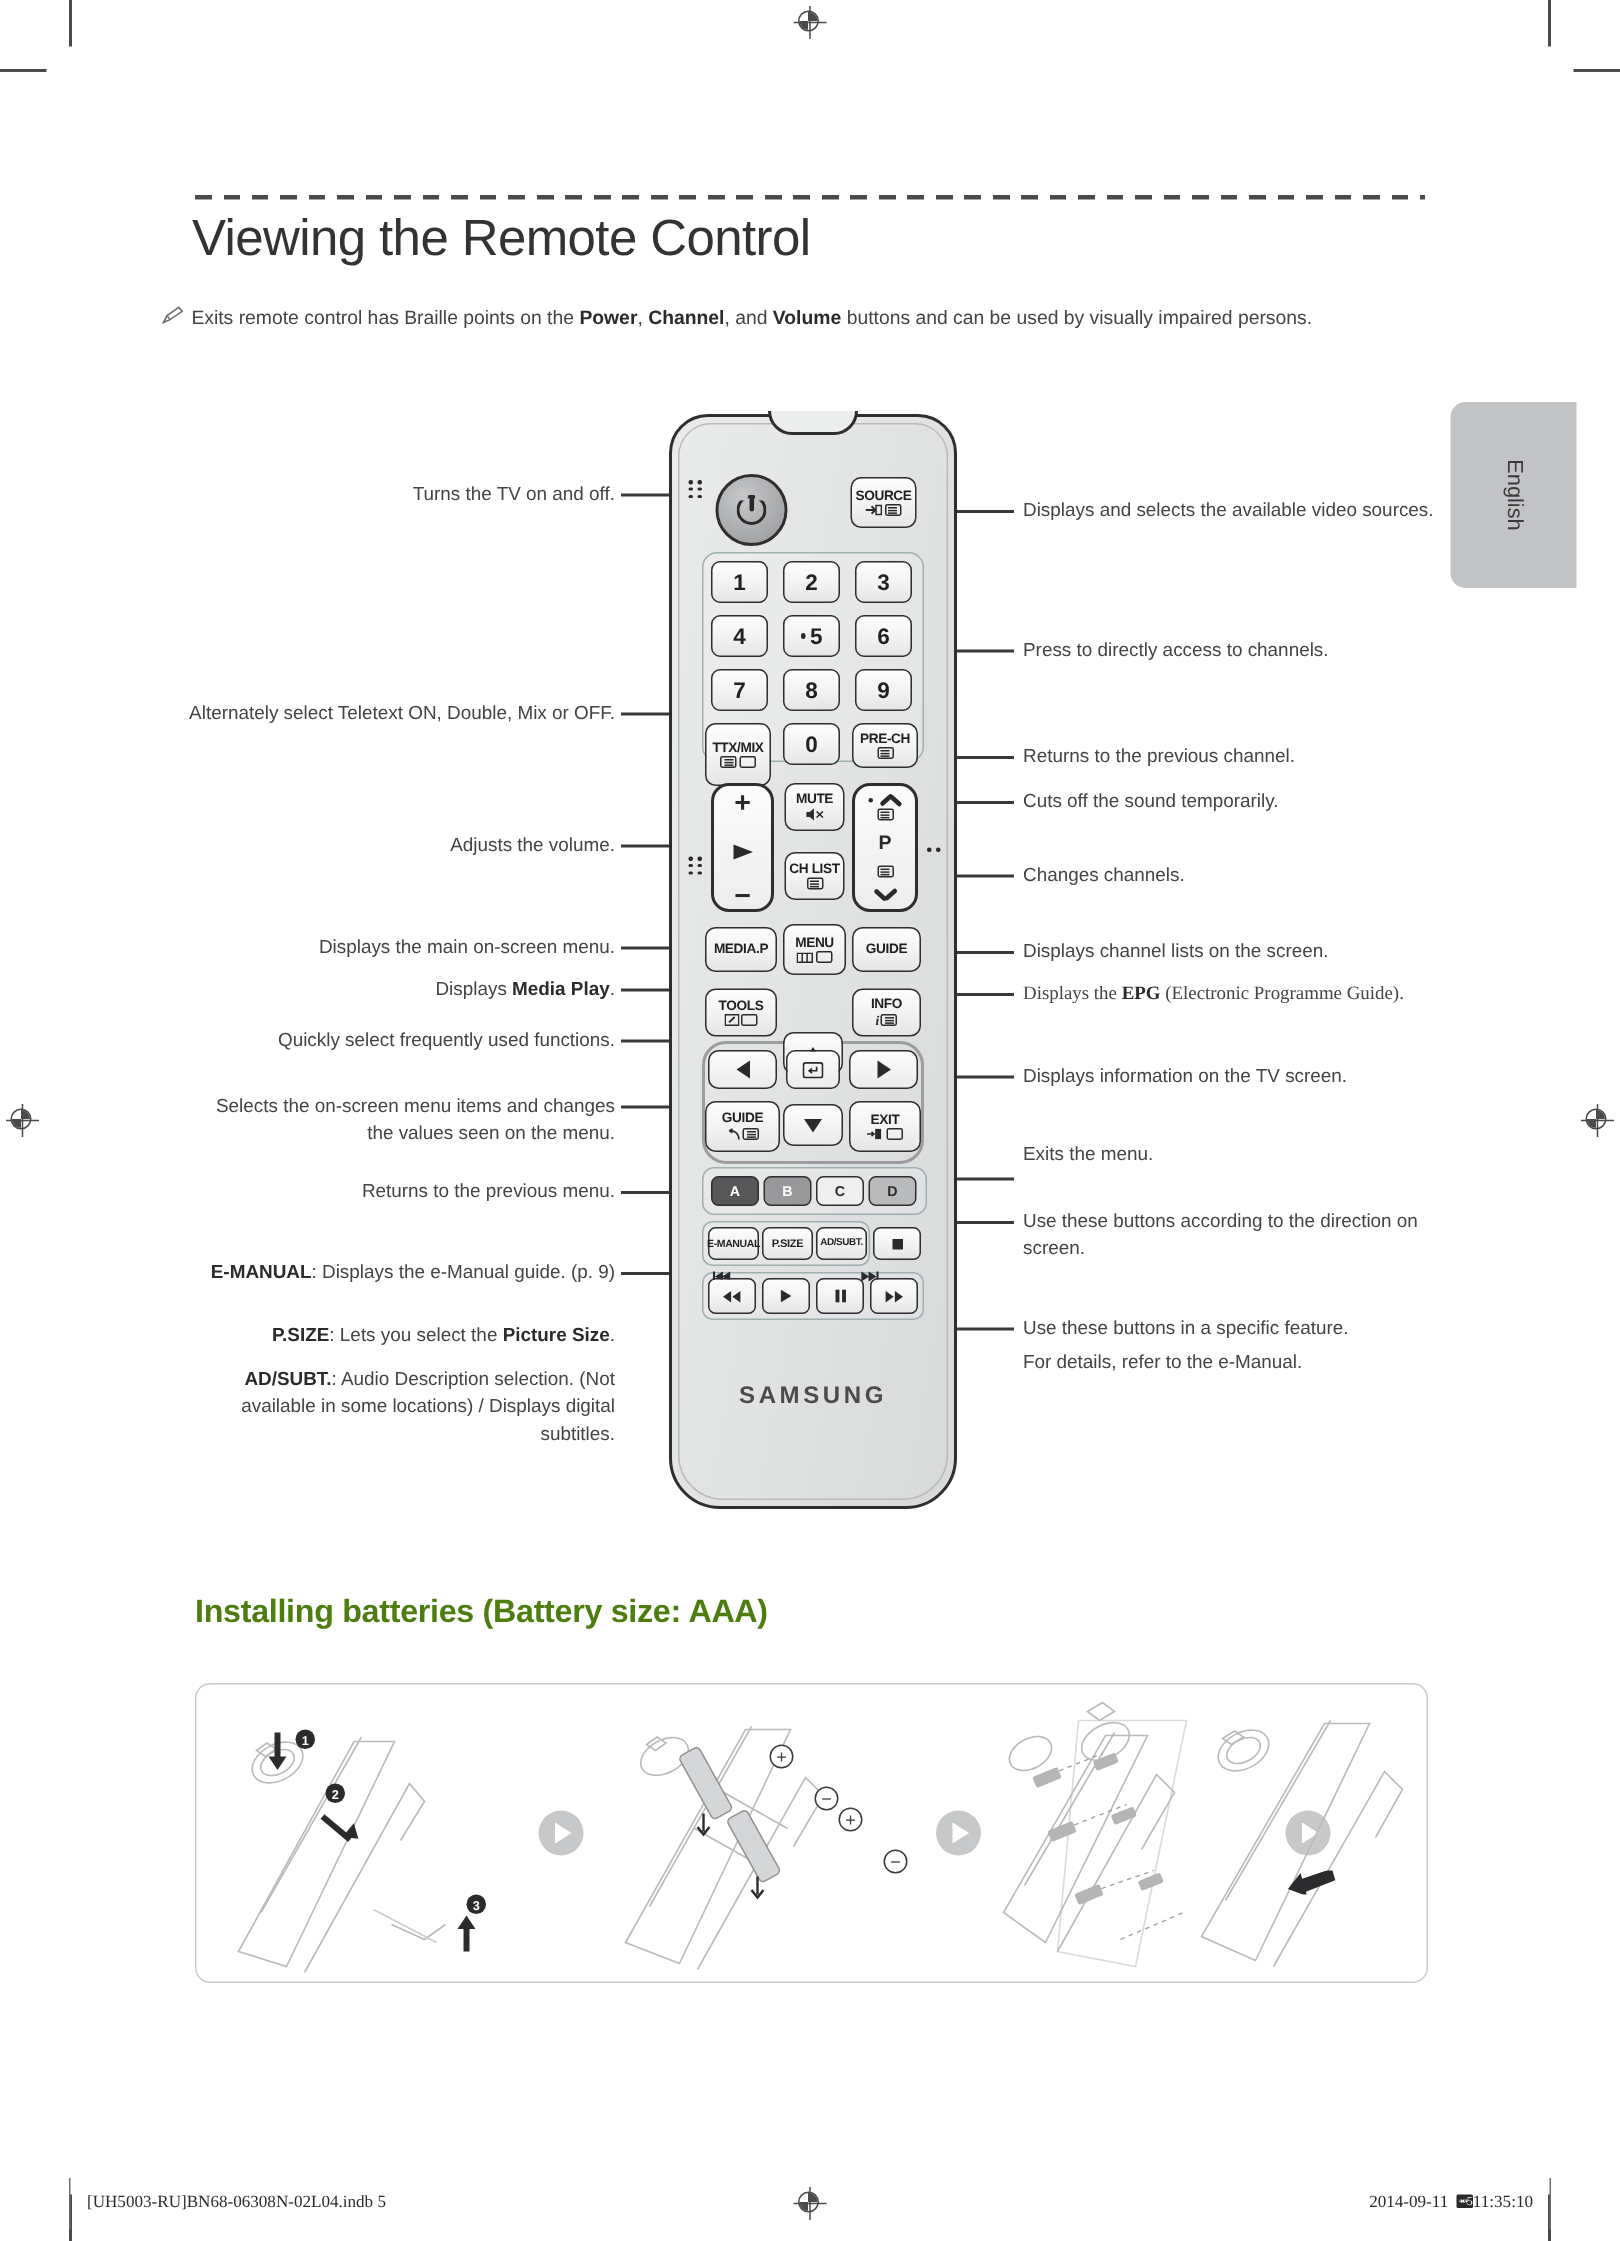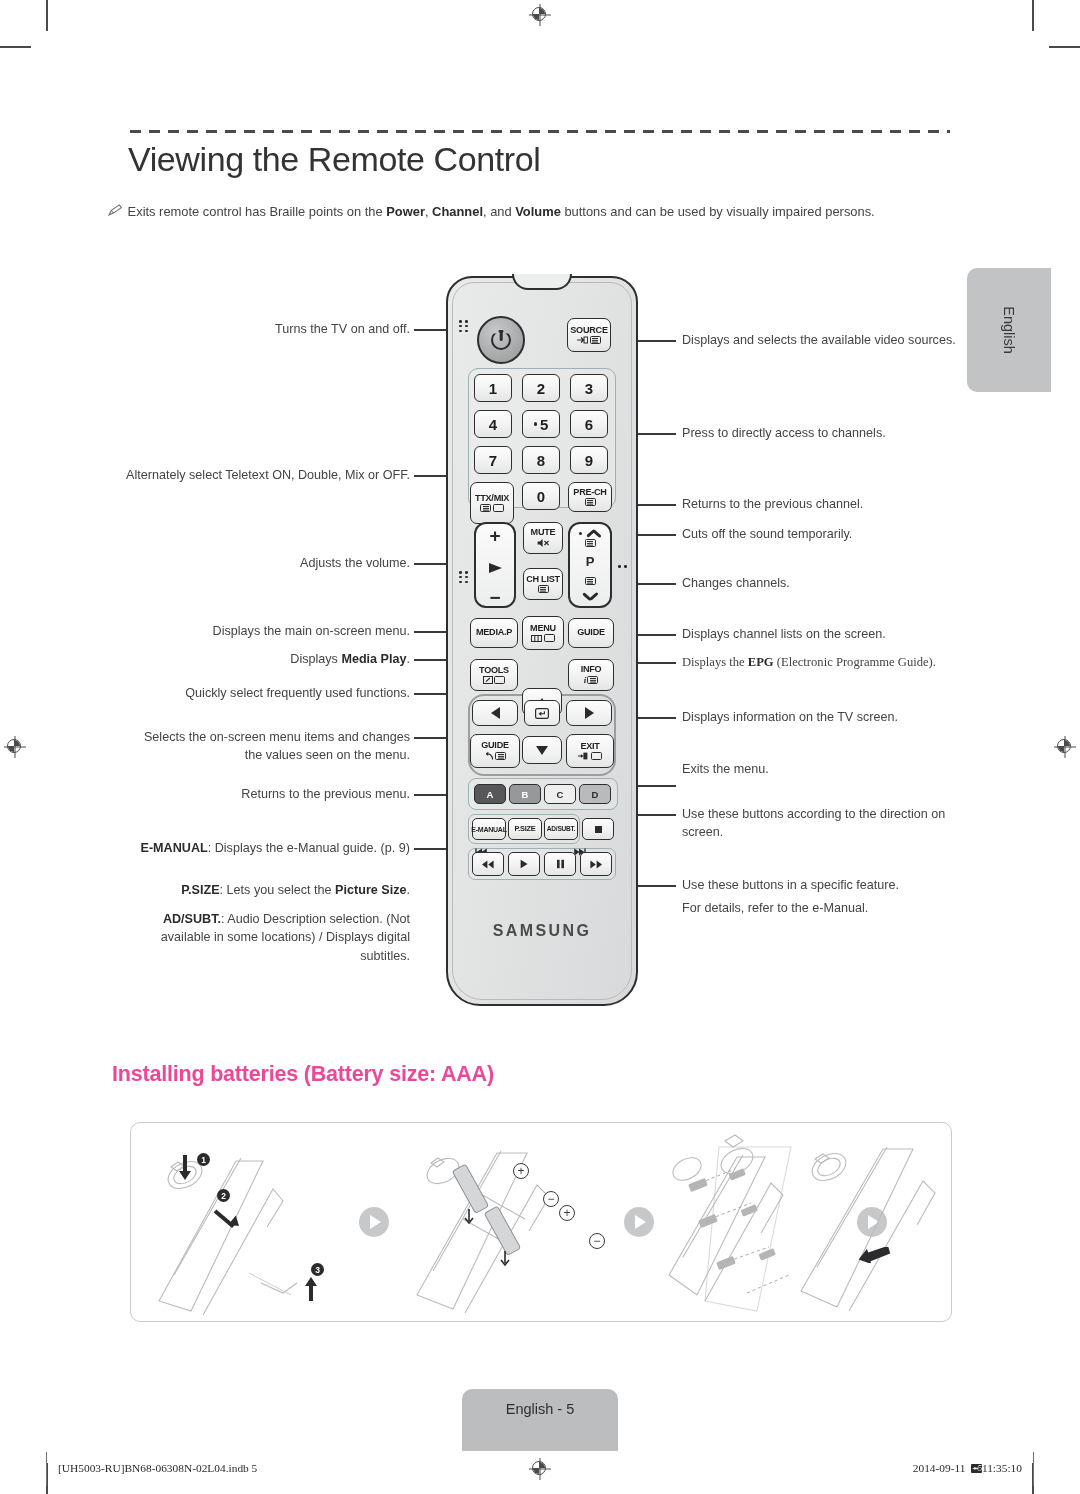--- a/index.html
+++ b/index.html
@@ -150,22 +150,22 @@
     display:inline-block;border:1px solid #2a2a2c;border-radius:1.6px;
     width:9px;height:6.4px;position:relative;vertical-align:middle;
   }
   .minibox.lines:before{
     content:"";position:absolute;left:1.3px;top:1.2px;width:6px;height:0.9px;background:#2a2a2c;
     box-shadow:0 1.9px 0 #2a2a2c,0 3.6px 0 #2a2a2c;
   }
 
   
   .h2{
-    position:absolute;left:112px;top:1062px;width:700px;
-    font-size:21.5px;font-weight:700;color:#ec4899;letter-spacing:-0.2px;
+    position:absolute;left:130px;top:1062px;width:700px;
+    font-size:21.5px;font-weight:700;color:#4d7c0f;letter-spacing:-0.2px;
   }
   .batbox{
     position:absolute;left:130px;top:1122px;width:820px;height:198px;
     border:1.4px solid #c9cacb;border-radius:10px;background:#fff;
   }
   .panel{position:absolute;top:0;height:198px;}
   .bigarrow{
     position:absolute;width:30px;height:30px;border-radius:50%;background:#c7c8ca;
     display:flex;align-items:center;justify-content:center;
   }
@@ -751,23 +751,20 @@
         </g>
       </svg>
     </div>
     <div style="position:absolute;left:726px;top:124px;">
       <svg width="34" height="16" viewBox="0 0 34 16">
           <path d="M33 11 L12 13 L12 16 L1 8 L12 0 L12 4 L33 3 Z" fill="#2b2b2d" transform="rotate(-16 17 8)"></path>
         </svg>
     </div>
   </div>
 
-  <div class="pagetab">
-    <span>English - 5</span>
-  </div>
 
   <div class="footrule" style="left:46px;top:1452px;height:34px;"></div>
   <div class="footrule" style="right:46px;top:1452px;height:34px;"></div>
 
   <div class="foot l">[UH5003-RU]BN68-06308N-02L04.indb   5</div>
   <div class="foot r">
     <span>2014-09-11</span>
     &nbsp;<span class="blk">⥇5</span><span>11:35:10</span>
   </div>
 

